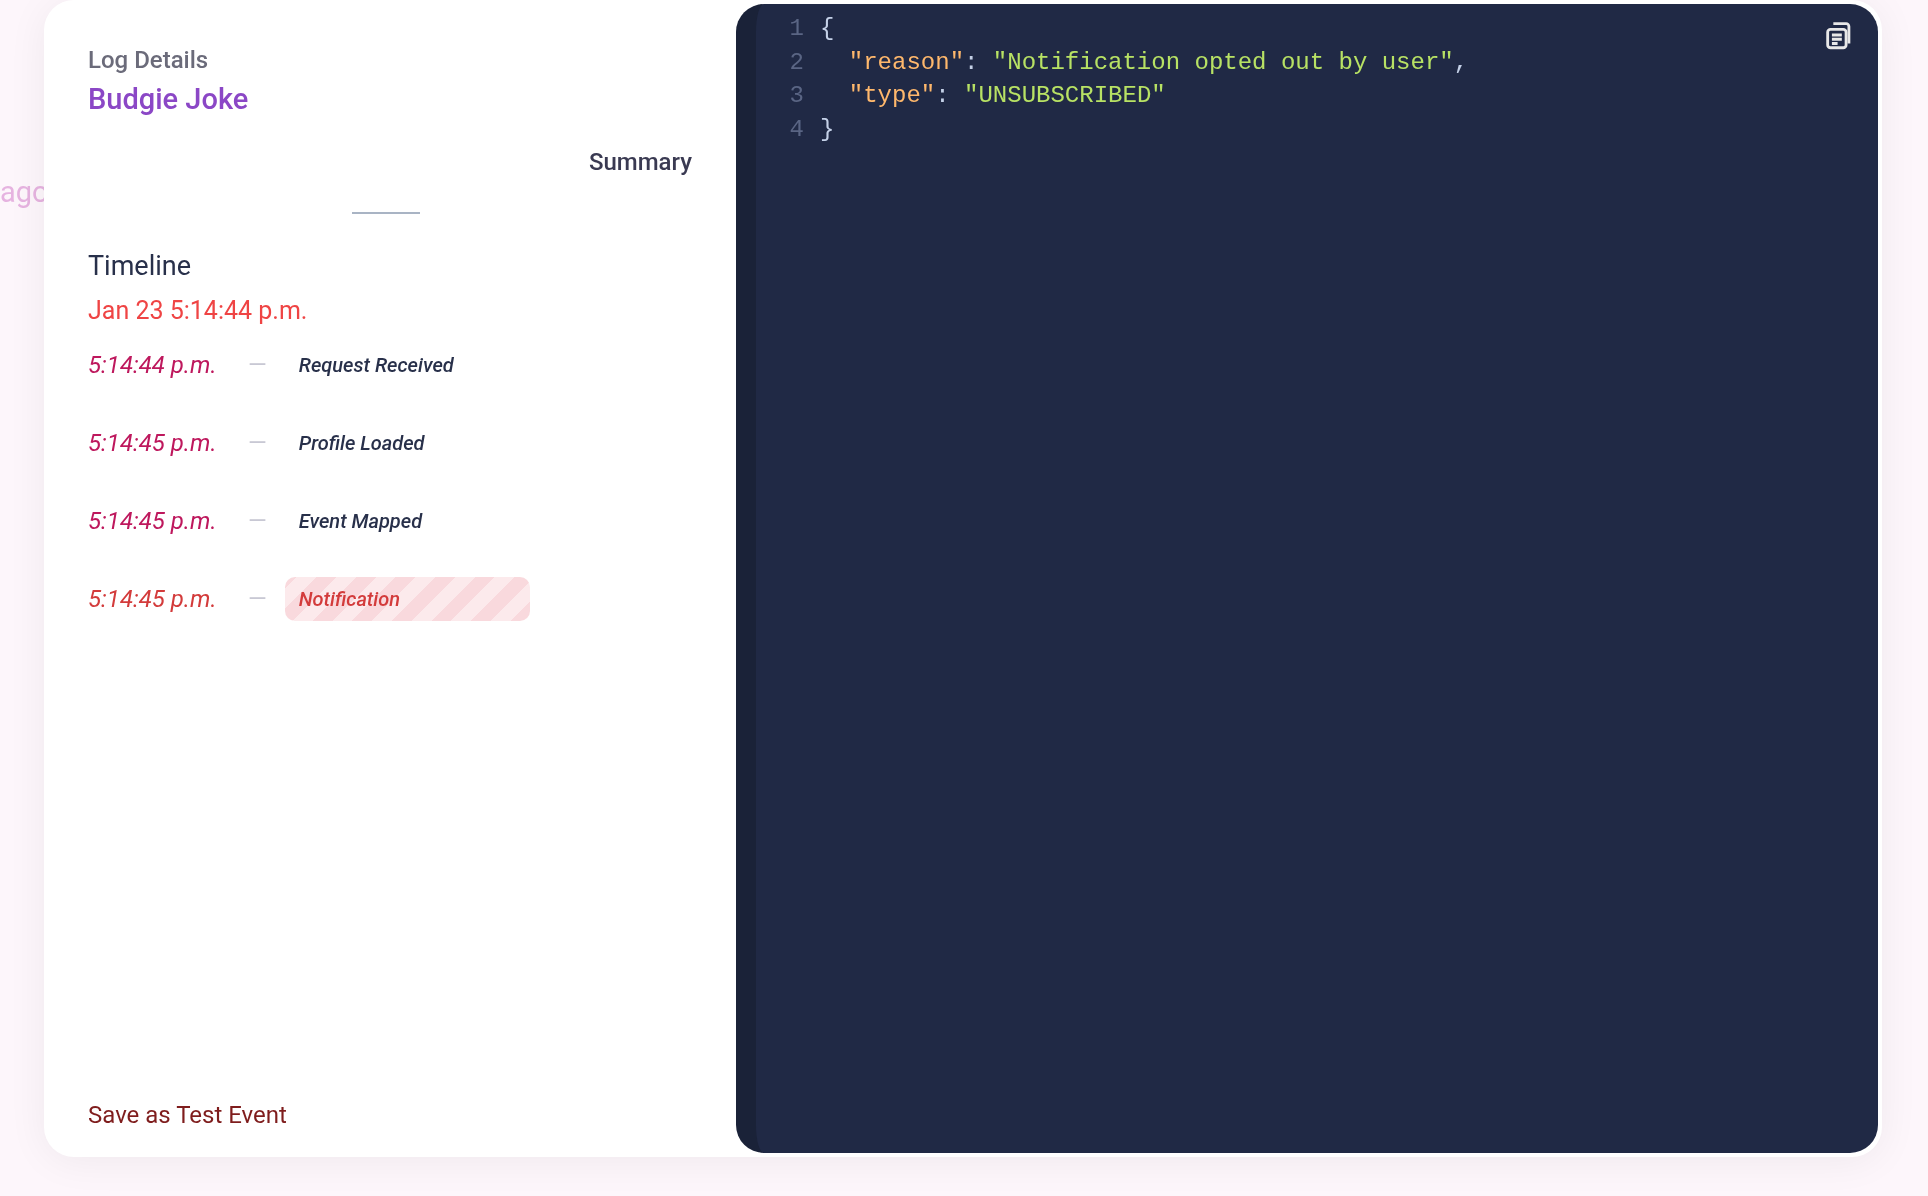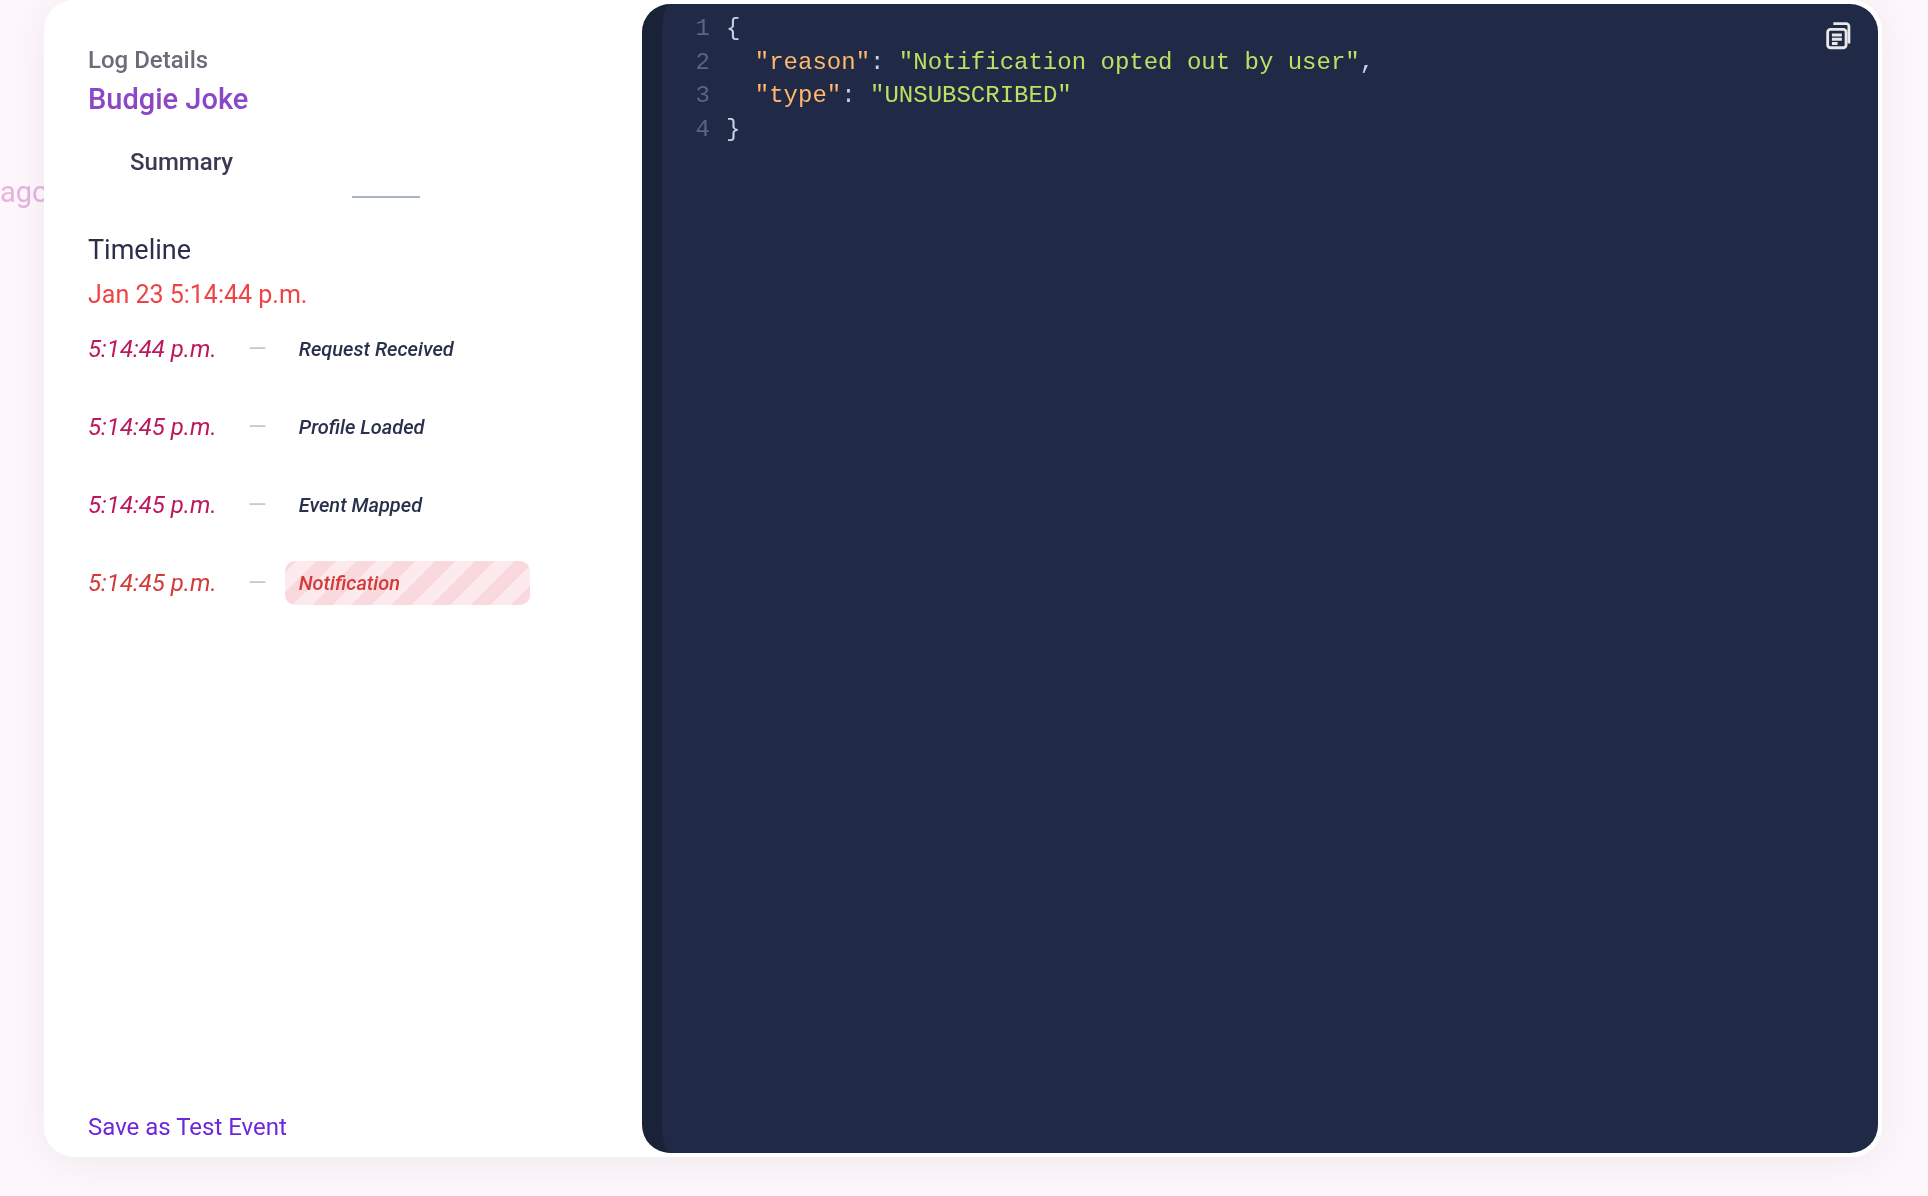--- a/index.html
+++ b/index.html
@@ -29,43 +29,44 @@
     top: 0;
     width: 1838px;
     height: 1157px;
     background: #ffffff;
     border-radius: 30px;
     box-shadow: 0 4px 40px rgba(0,0,0,0.06);
     display: flex;
     overflow: hidden;
   }
   .left-panel {
-    width: 598px;
+    width: 692px;
     padding: 46px 44px 30px 44px;
     display: flex;
     flex-direction: column;
     position: relative;
   }
   .log-details-label {
     font-size: 24px;
     color: #6b6b7a;
     font-weight: 500;
     margin-bottom: 8px;
   }
   .event-title {
     font-size: 29px;
     color: #8b47c6;
     font-weight: 500;
     margin-bottom: 32px;
   }
   .tabs {
     display: flex;
     gap: 40px;
-    margin-bottom: 12px;
+    margin-bottom: 28px;
     padding-left: 42px;
+    justify-content: flex-end;
   }
   .tab {
     font-size: 24px;
     color: #3a3a52;
     font-weight: 500;
     padding-bottom: 8px;
     cursor: pointer;
   }
   .tab-underline {
     height: 2px;
@@ -126,24 +127,24 @@
       -45deg,
       #f9d9dd,
       #f9d9dd 14px,
       #fceaec 14px,
       #fceaec 28px
     );
     padding-right: 130px;
   }
   .save-link {
     position: absolute;
-    bottom: 16px;
+    bottom: 28px;
     left: 44px;
     font-size: 24px;
-    color: #6d28d9;
+    color: #7f1d1d;
     cursor: pointer;
   }
   .json-panel {
     flex: 1;
     background: #202945;
     border-radius: 28px;
     margin: 4px 4px 4px 0;
     position: relative;
     padding: 8px 20px;
     font-family: "SFMono-Regular", Consolas, "Liberation Mono", Menlo, monospace;

